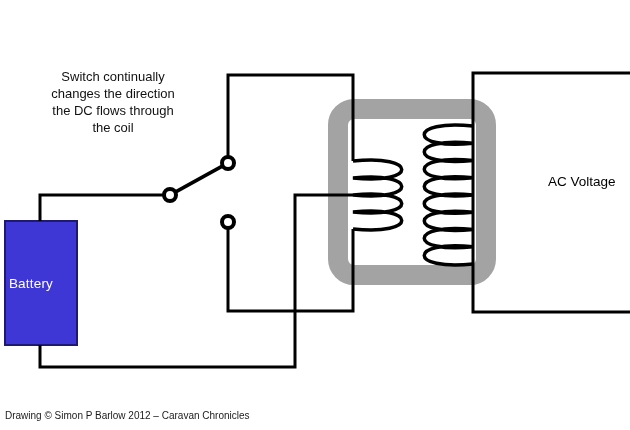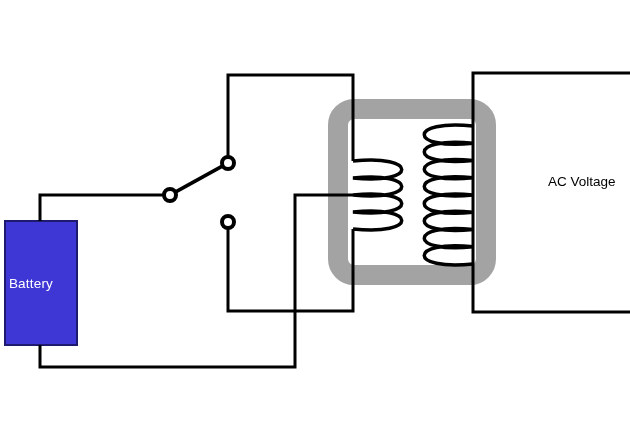--- a/index.html
+++ b/index.html
@@ -63,20 +63,25 @@
              C408,119 408,150.3 473,143.3
              C408,136.3 408,167.5 473,160.5
              C408,153.5 408,184.8 473,177.8
              C408,170.8 408,202 473,195
              C408,188 408,219.3 473,212.3
              C408,205.3 408,236.5 473,229.5
              C408,222.5 408,253.8 473,246.8
              C408,239.8 408,271 473,264" fill="none" stroke="#000000" stroke-width="3.5"></path>
   </svg>
 
+  <div class="overlay" id="switch-note">Switch continually
+changes the direction
+the DC flows through
+the coil</div>
 
   <div class="overlay" id="battery-label">
       <span>Battery</span>
     </div>
 
   <div class="overlay" id="ac-voltage-label">AC Voltage</div>
 
+  <div class="overlay" id="attribution">Drawing © Simon P Barlow 2012 – Caravan Chronicles</div>
 </div>
 
 </body></html>

